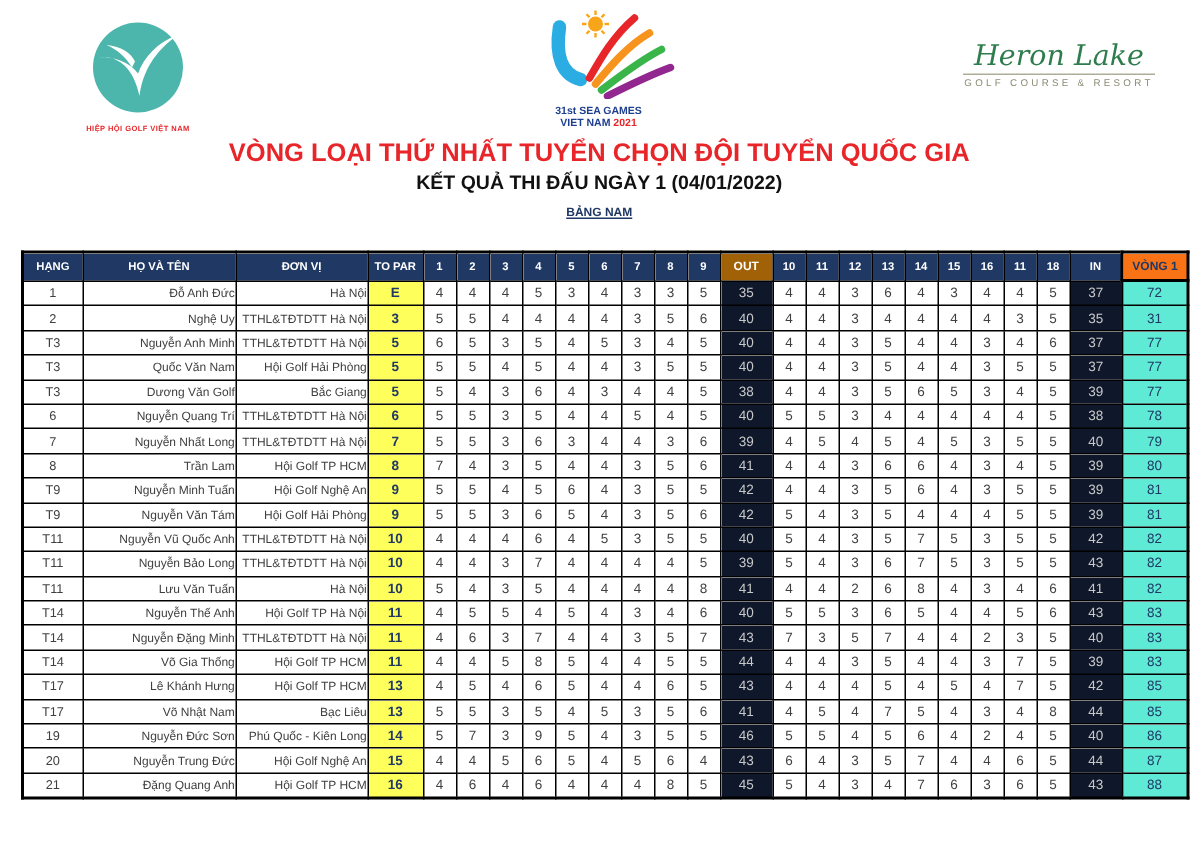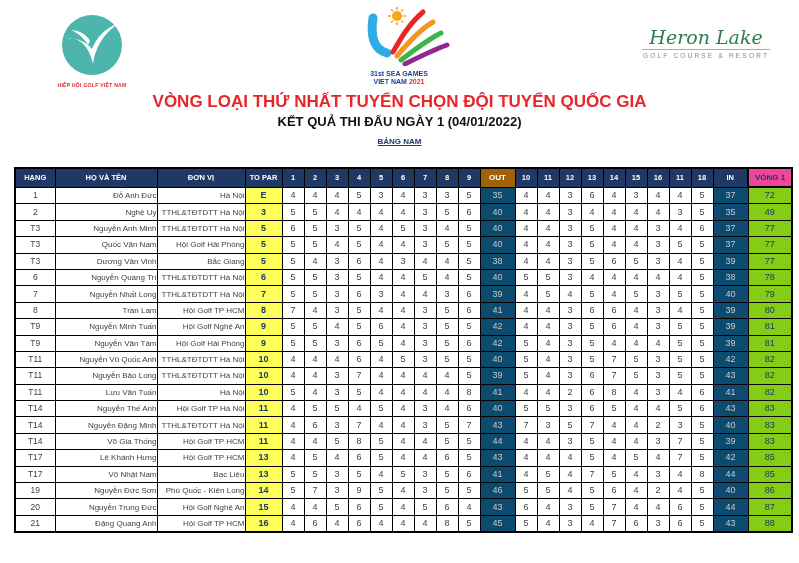--- a/index.html
+++ b/index.html
@@ -23,27 +23,27 @@
   .t2{font-size:17px;font-weight:bold;color:#E8262A;line-height:20px;}
   .t3{font-size:13px;font-weight:bold;color:#111;line-height:17px;margin-top:1px;}
   .t4{display:inline-block;font-size:8px;font-weight:bold;color:#1F3864;text-decoration:underline;margin-top:7px;}
 
   
   .tbl-wrap{position:absolute;top:167px;left:14px;}
   table{border-collapse:collapse;table-layout:fixed;width:771px;border:2px solid #000;}
   th,td{border:1px solid #000;overflow:hidden;white-space:nowrap;padding:0;}
   thead th{background:#1F3864;color:#fff;font-size:7.5px;height:17px;font-weight:bold;text-align:center;}
   thead th.h-out{background:#a16207;font-size:8px;}
-  thead th.h-round{background:#ec4899;color:#1F3864;font-size:8px;border:2px solid #000;}
+  thead th.h-round{background:#f97316;color:#1F3864;font-size:8px;border:2px solid #000;}
   td{height:15.4px;font-size:9px;color:#3F3F3F;text-align:center;line-height:15px;}
   td.c-rank{font-size:8.5px;}
   td.c-name,td.c-unit{text-align:right;padding-left:3px;font-size:8px;}
   td.c-topar{background:#FFFF5C;color:#1F3864;font-weight:bold;}
-  td.c-out,td.c-in{background:#0c4a6e;color:#C9C9C9;}
-  td.c-round{background:#84cc16;color:#1F3864;}
+  td.c-out,td.c-in{background:#0f172a;color:#C9C9C9;}
+  td.c-round{background:#5eead4;color:#1F3864;}
 </style>
 </head>
 <body>
 
 <div class="page">
 
   <div class="logo-vga">
     <span>
       <svg width="62" height="62" viewBox="0 0 62 62">
         <circle cx="31" cy="31" r="30" fill="#4DB6AC"></circle>
@@ -198,21 +198,21 @@
             <td class="c-hole">4</td>
             <td class="c-hole">4</td>
             <td class="c-hole">3</td>
             <td class="c-hole">4</td>
             <td class="c-hole">4</td>
             <td class="c-hole">4</td>
             <td class="c-hole">4</td>
             <td class="c-hole">3</td>
             <td class="c-hole">5</td>
             <td class="c-in">35</td>
-            <td class="c-round">49</td>
+            <td class="c-round">31</td>
           </tr>
           <tr>
             <td class="c-rank">T3</td>
             <td class="c-name">Nguyễn Anh Minh</td>
             <td class="c-unit">TTHL&amp;TĐTDTT Hà Nội</td>
             <td class="c-topar">5</td>
             <td class="c-hole">6</td>
             <td class="c-hole">5</td>
             <td class="c-hole">3</td>
             <td class="c-hole">5</td>
@@ -256,21 +256,21 @@
             <td class="c-hole">4</td>
             <td class="c-hole">4</td>
             <td class="c-hole">3</td>
             <td class="c-hole">5</td>
             <td class="c-hole">5</td>
             <td class="c-in">37</td>
             <td class="c-round">77</td>
           </tr>
           <tr>
             <td class="c-rank">T3</td>
-            <td class="c-name">Dương Văn Vinh</td>
+            <td class="c-name">Dương Văn Golf</td>
             <td class="c-unit">Bắc Giang</td>
             <td class="c-topar">5</td>
             <td class="c-hole">5</td>
             <td class="c-hole">4</td>
             <td class="c-hole">3</td>
             <td class="c-hole">6</td>
             <td class="c-hole">4</td>
             <td class="c-hole">3</td>
             <td class="c-hole">4</td>
             <td class="c-hole">4</td>

